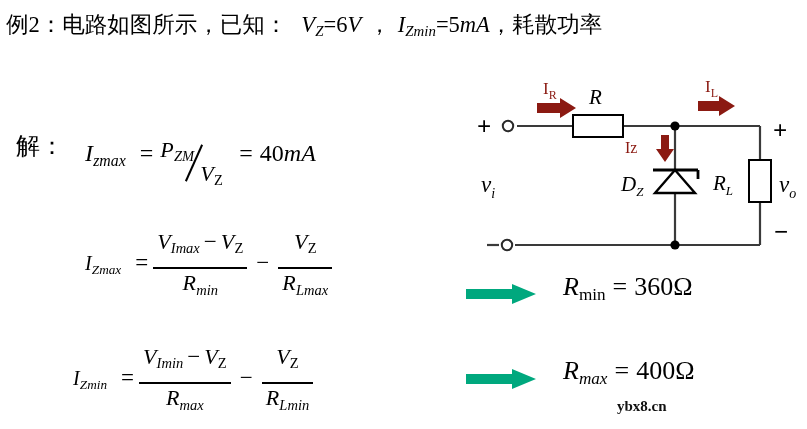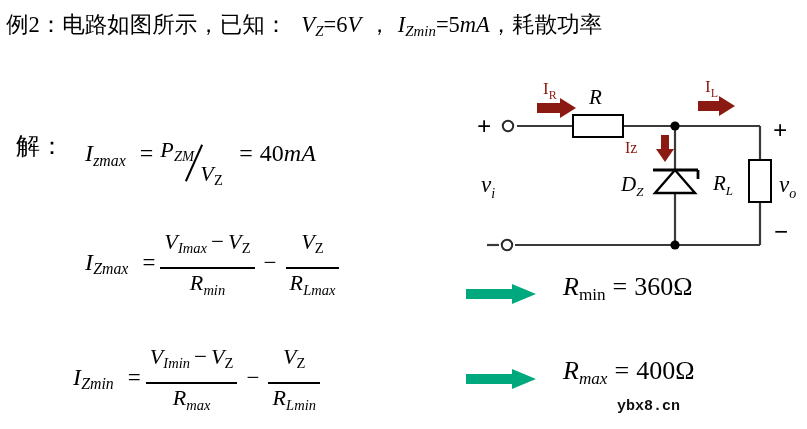--- a/index.html
+++ b/index.html
@@ -70,37 +70,37 @@
     vertical-align: middle;
     text-align: center;
     margin: 0 5px;
   }
   .frac .num { display:block; padding: 0 4px; font-size: 22px; line-height: 34px; }
   .frac .den { display:block; padding: 0 4px; font-size: 22px; line-height: 28px; }
   .frac .rule {
     display:block; height: 2px; background: #000;
     margin: 2px 0 0 0;
   }
-  .lead { font-size: 24px; }
+  .lead { font-size: 20px; }
   .minus-op { display:inline-block; padding: 0 4px; font-size: 23px; }
 
   
   .arrow-wrap { width: 72px; height: 22px; }
   #arrow-rmin { left: 466px; top: 283px; }
   #arrow-rmax { left: 466px; top: 368px; }
   .result { font-size: 26px; white-space: nowrap; }
   #result-rmin { left: 563px; top: 272px; }
   #result-rmax { left: 563px; top: 356px; }
   .sub-roman { font-size: 0.66em; vertical-align: -0.30em; font-style: normal; }
   .sub-ital  { font-size: 0.66em; vertical-align: -0.30em; font-style: italic; }
 
   
   #watermark {
     left: 617px; top: 398px;
-    font-family: Liberation Mono, monospace;
+    font-family: Liberation Serif, serif;
     font-size: 15px;
     font-weight: bold;
     color: #101010;
     letter-spacing: 0px;
   }
 
   
   #circuit-diagram {
     left: 455px; top: 75px;
     width: 352px; height: 190px;

